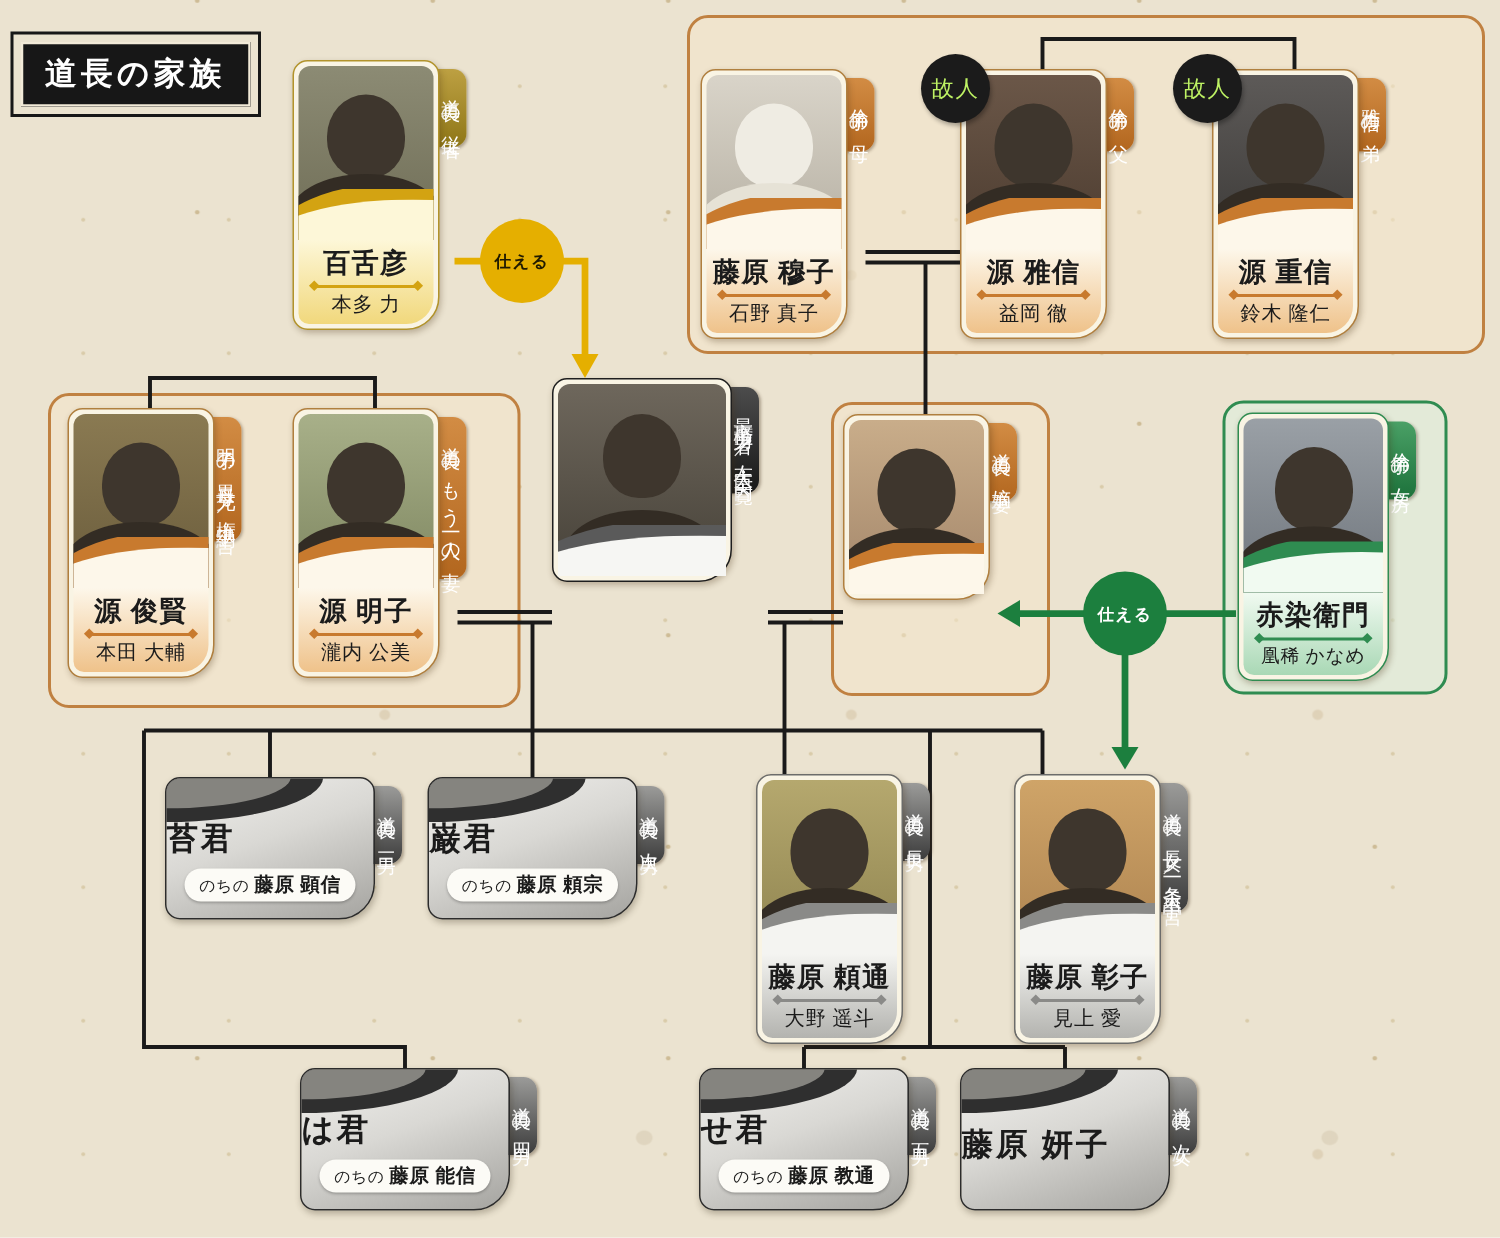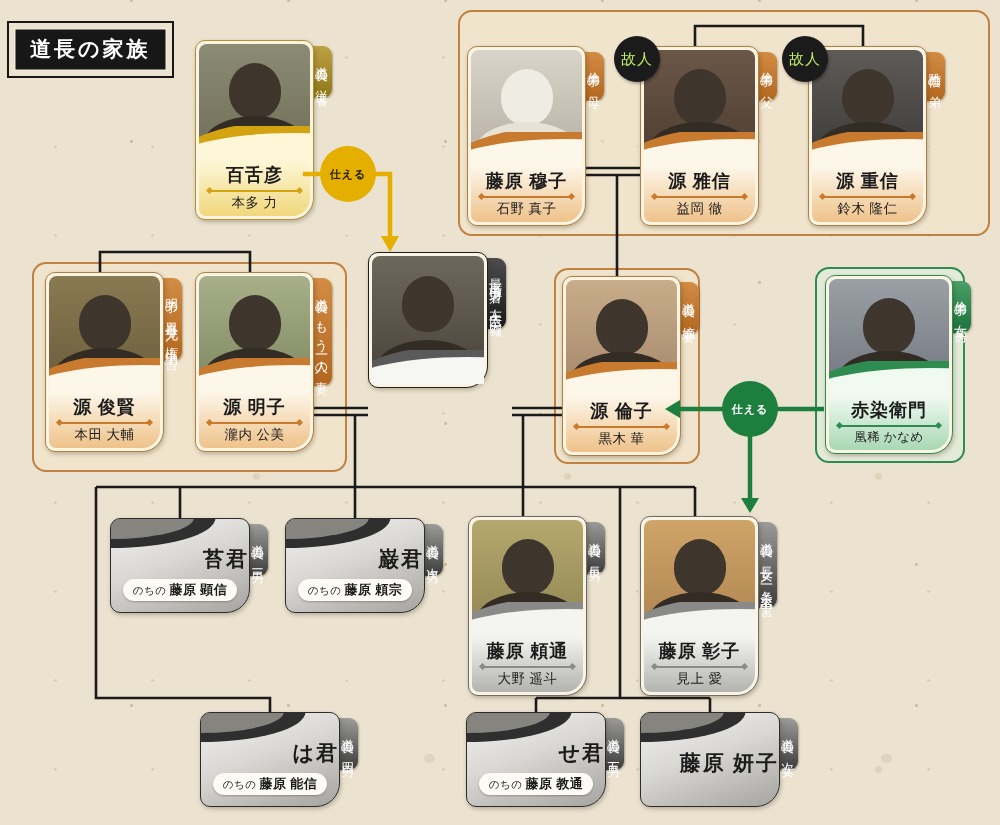--- a/index.html
+++ b/index.html
@@ -21,21 +21,21 @@
   }
   
   .gbox{ position:absolute; z-index:1; border:2px solid #c08141; border-radius:14px;
          background:rgba(244,229,203,.55); }
   .gbox.green{ border-color:#2f8c51; background:rgba(221,240,222,.55); }
   
   svg.lines{ position:absolute; left:0; top:0; z-index:2; }
   svg.lines-top{ position:absolute; left:0; top:0; z-index:6; pointer-events:none; }
   
   .pcw{ position:absolute; z-index:3; }
-  .pc{ position:relative; z-index:1; width:119px; background:#f9f4e4;
+  .pc{ position:relative; z-index:1; width:98px; background:#f9f4e4;
        border:1.5px solid #b07f3e; border-radius:10px 10px 22px 10px; padding:3px;
        box-shadow:1px 2px 4px rgba(70,45,15,.3); }
   .pcw.big .pc{ width:120px; }
   .photo{ height:116px; border-radius:8px 8px 0 0; position:relative; overflow:hidden;
           background:linear-gradient(180deg,#b3a184 0%,#8d7b60 100%); }
   .pcw.big .photo{ height:128px; }
   .sil{ position:absolute; inset:0; }
   .sil::before{ content:''; position:absolute; left:50%; top:16%; width:52px; height:56px;
           margin-left:-26px; border-radius:50% 50% 46% 46%; background:#3e362d; }
   .sil::after{ content:''; position:absolute; left:50%; bottom:-14px; width:104px; height:58px;
@@ -49,21 +49,21 @@
   .pname{ font-size:18px; font-weight:700; letter-spacing:1px; white-space:nowrap; }
   .div{ position:relative; height:1.5px; margin:3px 10px 2px; background:var(--acc,#c87a2e); }
   .div::before,.div::after{ content:''; position:absolute; top:-2px; width:5px; height:5px;
         background:var(--acc,#c87a2e); transform:rotate(45deg); }
   .div::before{ left:-2px; } .div::after{ right:-2px; }
   .actor{ font-size:13.5px; letter-spacing:.5px; white-space:nowrap; }
   
   .t-orange .pc{ --acc:#c87a2e; --bandtop:#fdf7ea; --bandbot:#efc28a; border-color:#b07f3e; }
   .t-gold .pc{ --acc:#d3a312; --bandtop:#fdf7d8; --bandbot:#f1d87c; border-color:#b2932b; }
   .t-dark .pc{ --acc:#5a5a5a; --bandtop:#f6f6f3; --bandbot:#b6b6b2; border-color:#1e1e1e; }
-  .t-silver .pc{ --acc:#8a8a88; --bandtop:#f4f4f1; --bandbot:#b3b3af; border-color:#6c6c6a; }
+  .t-silver .pc{ --acc:#8a8a88; --bandtop:#f4f4f1; --bandbot:#b3b3af; border-color:#6c6c6a;margin-left:36px; }
   .t-green .pc{ --acc:#2f8c51; --bandtop:#f1faf1; --bandbot:#a9d8b5; border-color:#2f8c51; }
   
   .p-mozuhiko .photo{ background:linear-gradient(180deg,#8c8b74,#6f6d56); }
   .p-mutsuko .photo{ background:linear-gradient(180deg,#d9d4c9,#b5afa2); }
   .p-mutsuko .sil::before{ background:#efece3; } .p-mutsuko .sil::after{ background:#e6e2d6; }
   .p-masanobu .photo{ background:linear-gradient(180deg,#6b5748,#4c3c30); }
   .p-shigenobu .photo{ background:linear-gradient(180deg,#5d5a58,#3c3a38); }
   .p-toshikata .photo{ background:linear-gradient(180deg,#8a7a52,#6a5c3c); }
   .p-meishi .photo{ background:linear-gradient(180deg,#a8b089,#7e8660); }
   .p-michinaga .photo{ background:linear-gradient(180deg,#6e675c,#474239); }
@@ -89,21 +89,21 @@
   
   .gcw{ position:absolute; z-index:3; }
   .gc{ position:relative; z-index:1; width:140px; height:95px; overflow:hidden;
        background:linear-gradient(160deg,#f2f1ee 0%,#d9d8d4 45%,#a5a4a0 100%);
        border:1.3px solid #2c2c2c; border-radius:10px 10px 24px 10px;
        box-shadow:1px 2px 4px rgba(60,50,30,.3); }
   .gc::before{ content:''; position:absolute; top:-1px; left:-1px; width:78%; height:30px;
        background:#2f2f2f; clip-path:ellipse(98% 100% at 0% 0%); }
   .gc::after{ content:''; position:absolute; top:-1px; left:-1px; width:62%; height:21px;
        background:#85847f; clip-path:ellipse(98% 100% at 0% 0%); }
-  .gc .cname{ position:relative; z-index:2; text-align:right; margin-top:26px;
+  .gc .cname{ position:relative; z-index:2; text-align:left; margin-top:26px;
        font-size:21px; font-weight:700; letter-spacing:2px; }
   .gc.noline .cname{ margin-top:36px; }
   .pill{ position:relative; z-index:2; margin:6px auto 0; width:max-content; max-width:128px;
        background:#fcfbf6; border-radius:11px; padding:2px 10px; font-size:13px; font-weight:700;
        letter-spacing:.5px; box-shadow:0 1px 2px rgba(0,0,0,.25); }
   .pill .pref{ font-size:10.5px; font-weight:400; margin-right:3px; }
   
   .title-box{ position:absolute; left:14px; top:28px; z-index:5;
        background:#171717; color:#ffffff; font-size:21px; font-weight:700; letter-spacing:3px;
        padding:7px 16px 8px; box-shadow:inset 0 0 0 1.5px #f2ead8, inset 0 0 0 4px #171717; }
@@ -258,31 +258,26 @@
   </div>
 
   <div class="pcw t-orange p-rinshi" style="left:562px; top:276px;">
     <div class="rtag orange">道長の嫡妻</div>
     <div class="pc">
       <div class="photo">
           <div class="sil"></div>
           <div class="sw1"></div>
           <div class="sw2"></div>
         </div>
-      <div class="band">
-          <div class="pname">源 倫子</div>
-        <div class="div"></div>
-        <div class="actor">黒木 華</div>
-        </div>
     </div>
   </div>
 
   <div class="pcw t-green p-akazome" style="left:825px; top:275px;">
     <div class="rtag green">倫子の女房</div>
-    <div class="pc" style="width:128px;">
+    <div class="pc" style="width:101px;">
       <div class="photo">
           <div class="sil"></div>
           <div class="sw1"></div>
           <div class="sw2"></div>
         </div>
       <div class="band">
           <div class="pname">赤染衛門</div>
         <div class="div"></div>
         <div class="actor" style="font-size:12.5px">凰稀 かなめ</div>
         </div>

